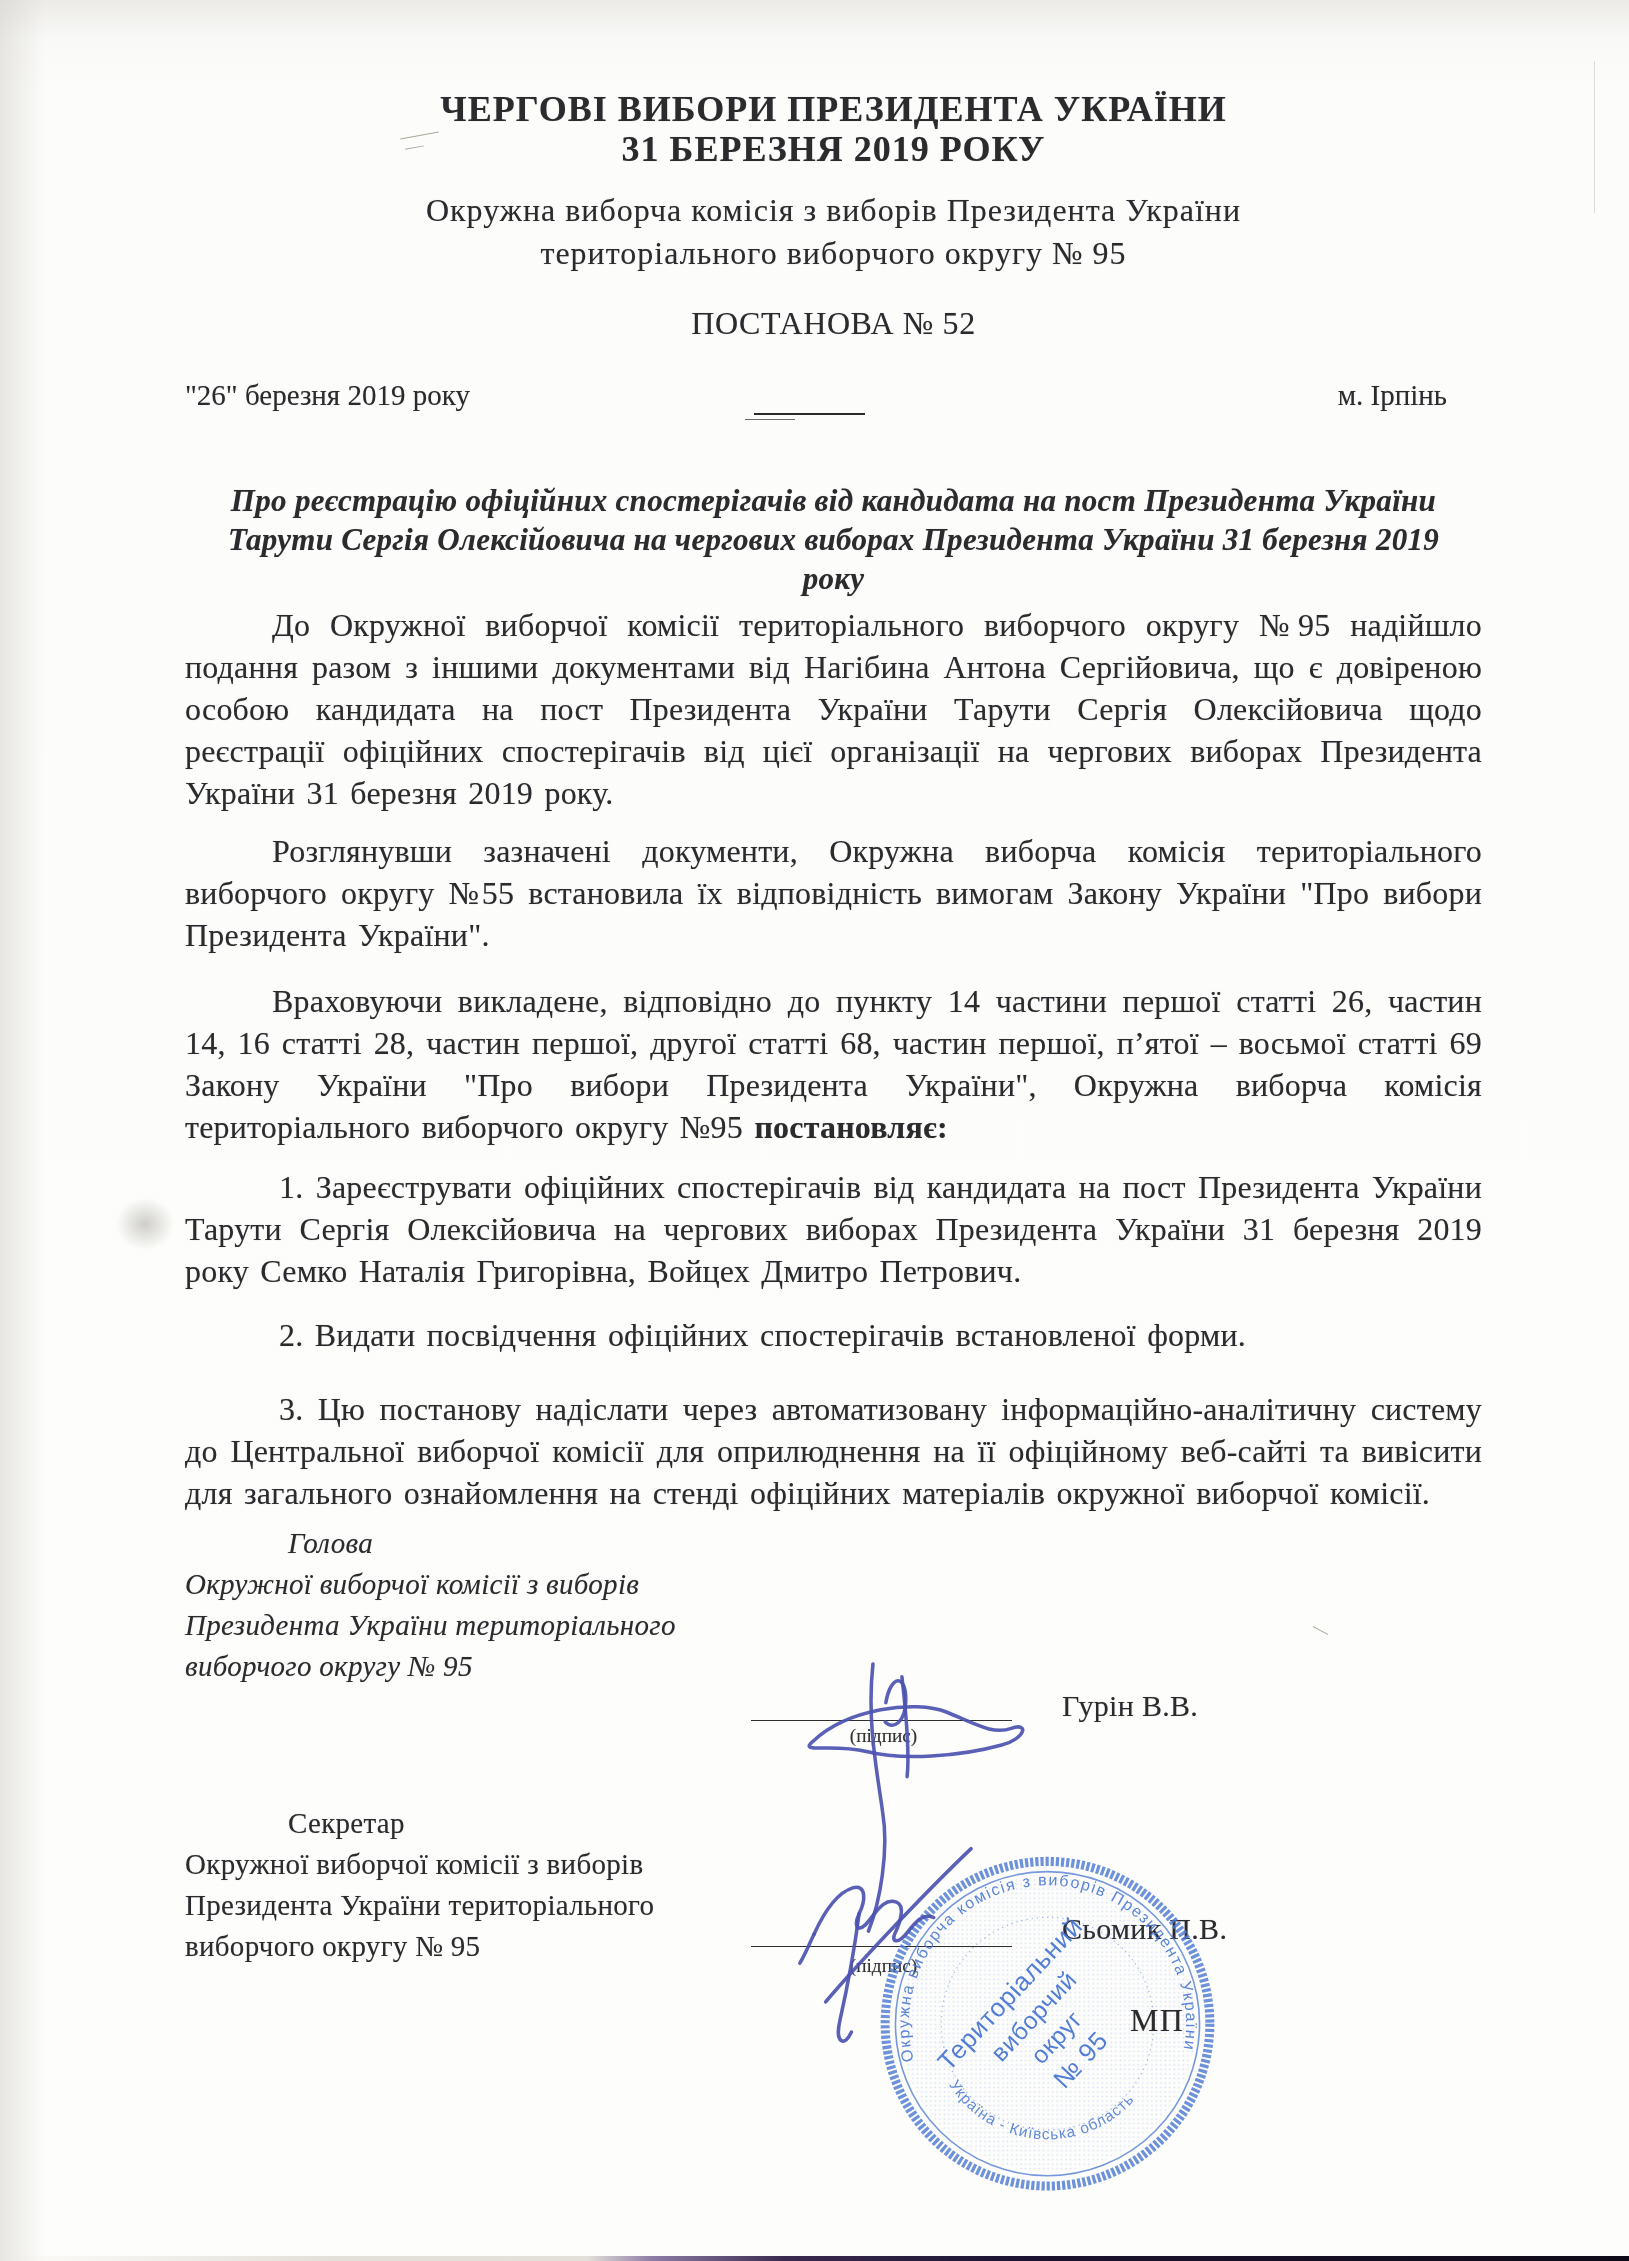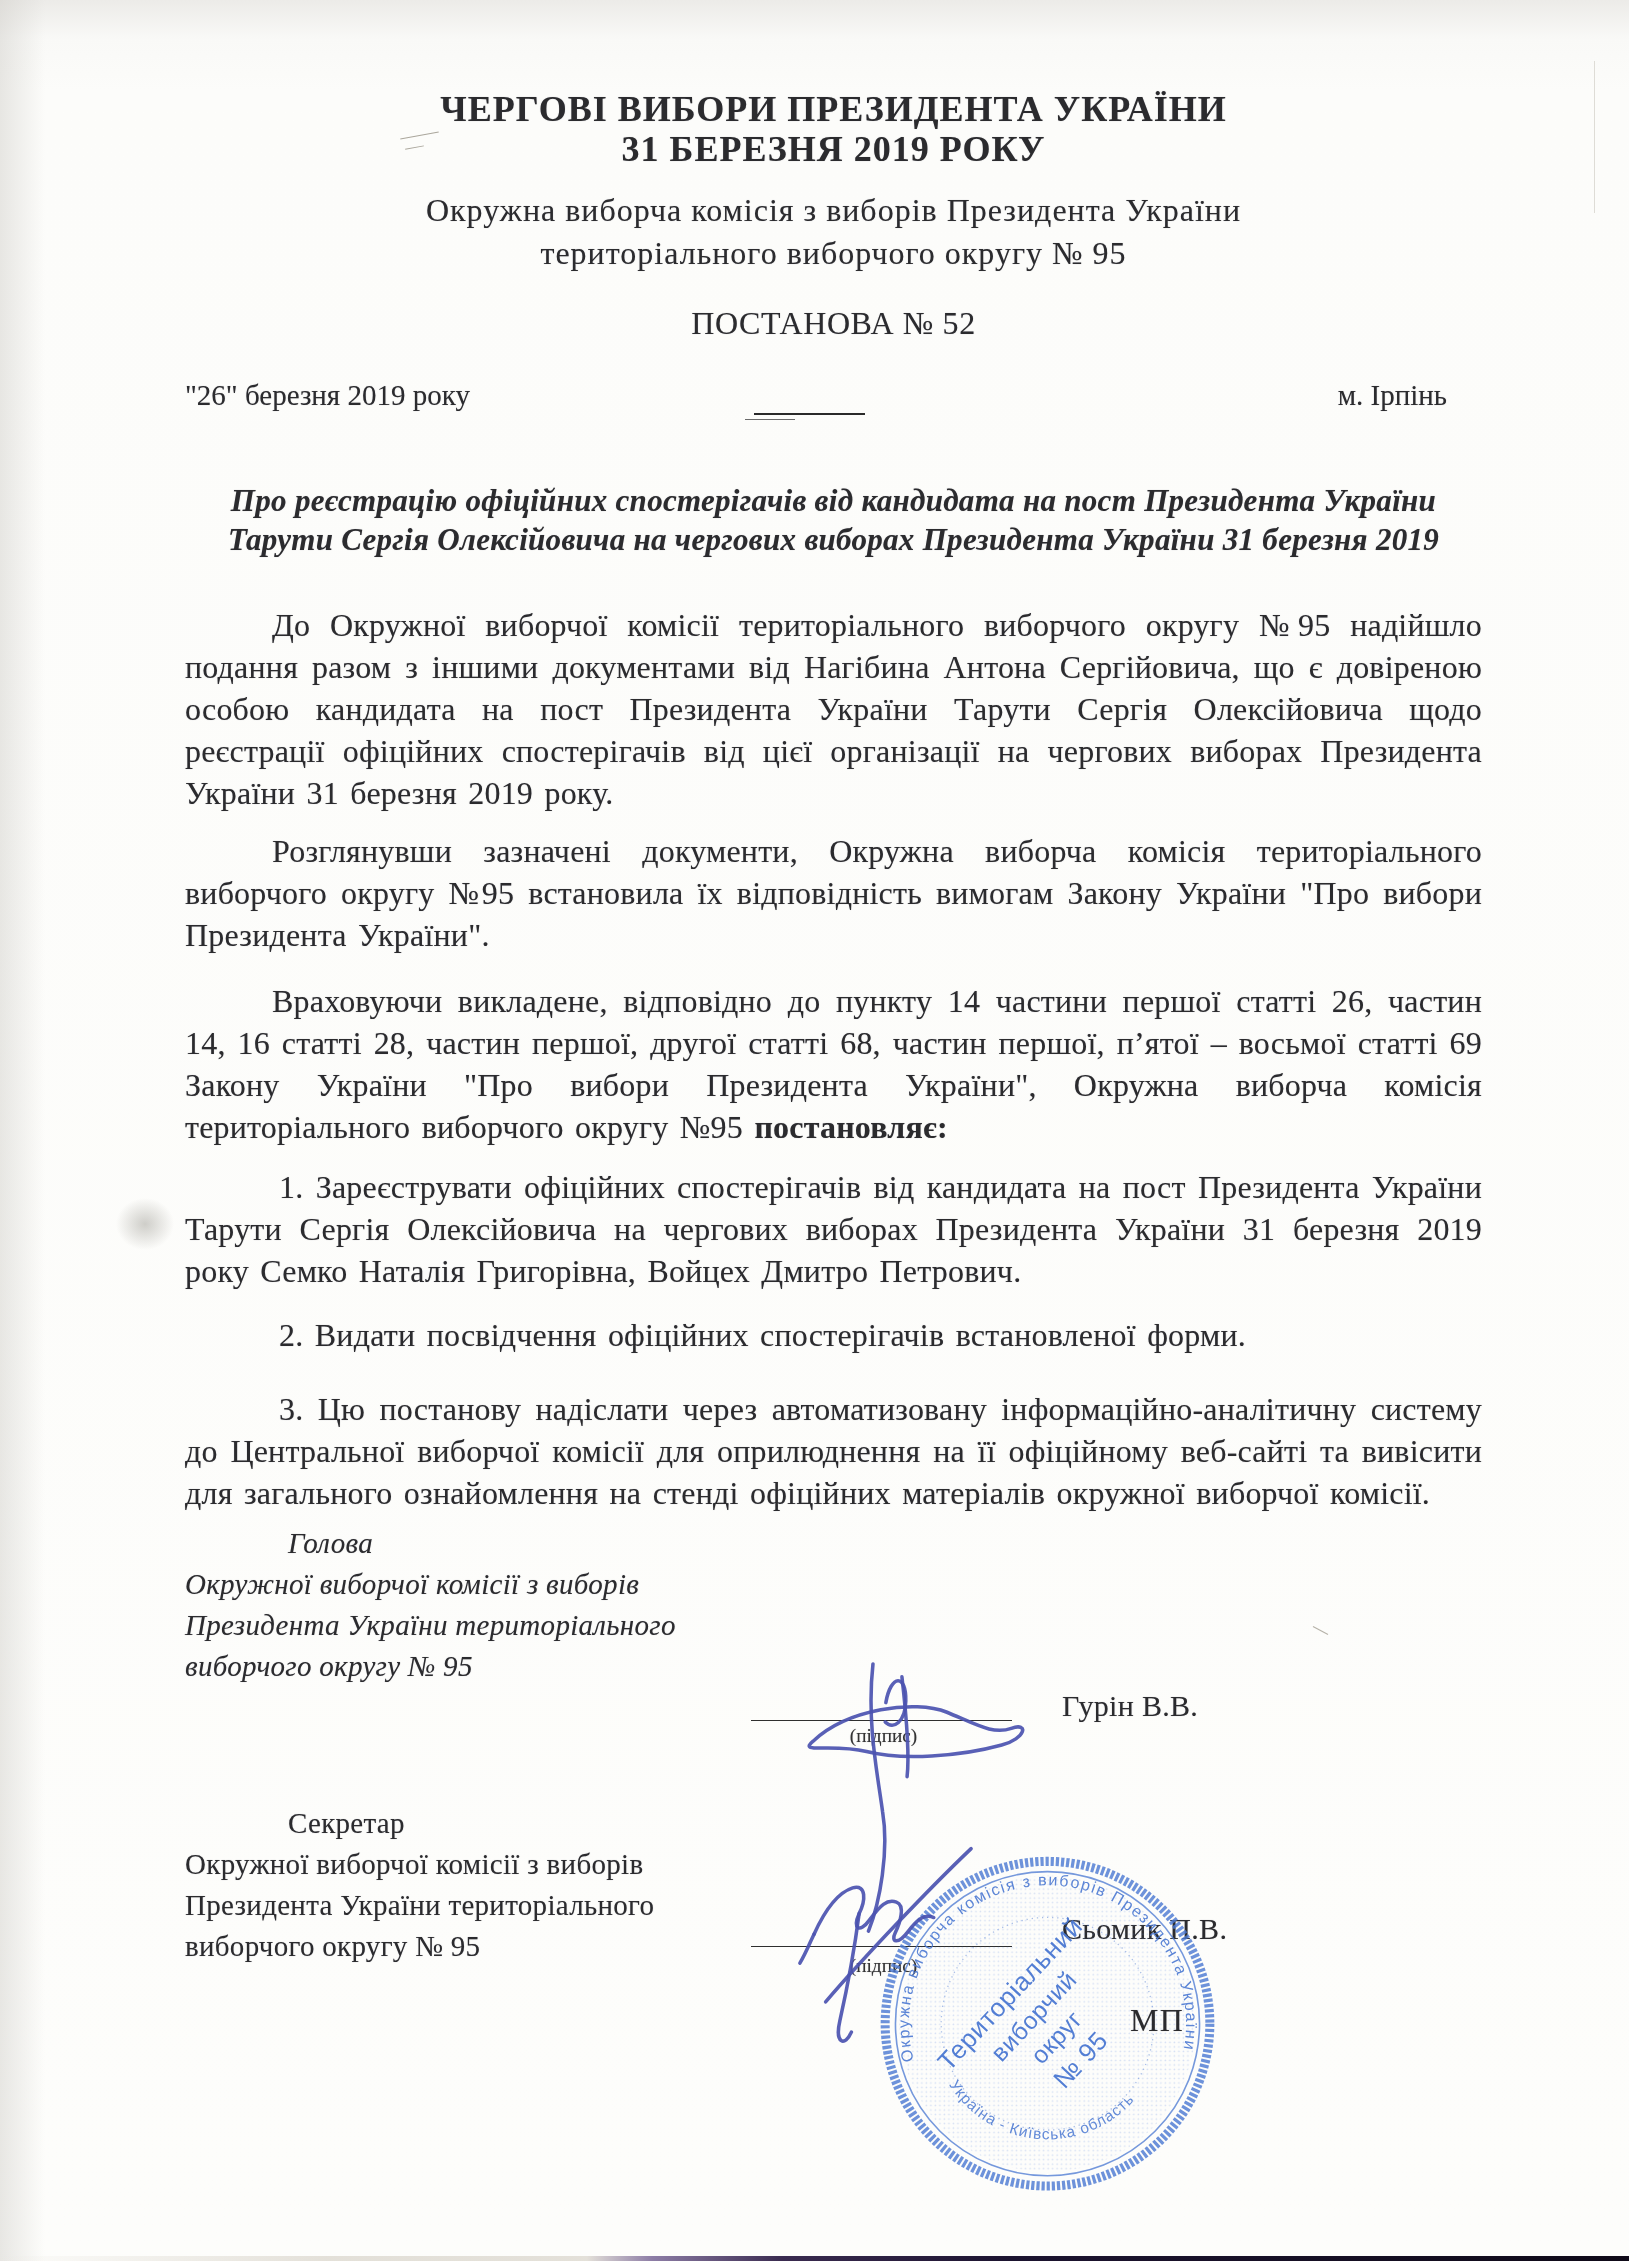--- a/index.html
+++ b/index.html
@@ -94,24 +94,25 @@
   <div class="col dateline txt">
     <span class="date">"26" березня 2019 року</span>
     <span class="dash"></span>
     <span class="dash2"></span>
     <span class="place">м. Ірпінь</span>
   </div>
 
   <div class="col center subject txt">
     <div class="nowrap">Про реєстрацію офіційних спостерігачів  від кандидата на пост Президента України</div>
     <div class="nowrap">Тарути Сергія Олексійовича на чергових виборах  Президента України 31 березня 2019</div>
+    <div>року</div>
   </div>
 
   <div class="col para p1 txt">До Окружної виборчої комісії територіального виборчого округу №95 надійшло подання разом з іншими документами від Нагібина Антона Сергійовича, що є довіреною особою кандидата на пост Президента України Тарути Сергія Олексійовича щодо реєстрації офіційних спостерігачів від цієї організації на чергових виборах Президента України 31 березня  2019 року.</div>
-  <div class="col para p2 txt">Розглянувши зазначені документи, Окружна виборча комісія територіального виборчого округу №95 встановила їх відповідність вимогам Закону України "Про вибори Президента України".</div>
+  <div class="col para p2 txt">Розглянувши зазначені документи, Окружна виборча комісія територіального виборчого округу №55 встановила їх відповідність вимогам Закону України "Про вибори Президента України".</div>
   <div class="col para p3 txt"><span>Враховуючи викладене, відповідно до пункту 14 частини першої статті 26, частин 14, 16 статті 28, частин першої, другої статті 68, частин першої, п’ятої – восьмої статті 69 Закону України "Про вибори Президента України", Окружна виборча комісія територіального виборчого округу №95 </span><b>постановляє:</b></div>
 
   <div class="col para r1 txt">1. Зареєструвати офіційних спостерігачів від кандидата на пост Президента України Тарути Сергія Олексійовича на чергових виборах Президента України 31 березня 2019 року Семко Наталія Григорівна, Войцех Дмитро Петрович.</div>
   <div class="col para r2 txt">2. Видати посвідчення офіційних спостерігачів встановленої форми.</div>
   <div class="col para r3 txt">3. Цю постанову надіслати через автоматизовану інформаційно-аналітичну систему до Центральної виборчої комісії для оприлюднення на її офіційному веб-сайті та вивісити для загального ознайомлення на стенді офіційних матеріалів окружної виборчої комісії.</div>
 
   <div class="sigblock sb1 txt">
     <div class="role">Голова</div>
     <div>Окружної виборчої комісії з виборів</div>
     <div>Президента України територіального</div>

